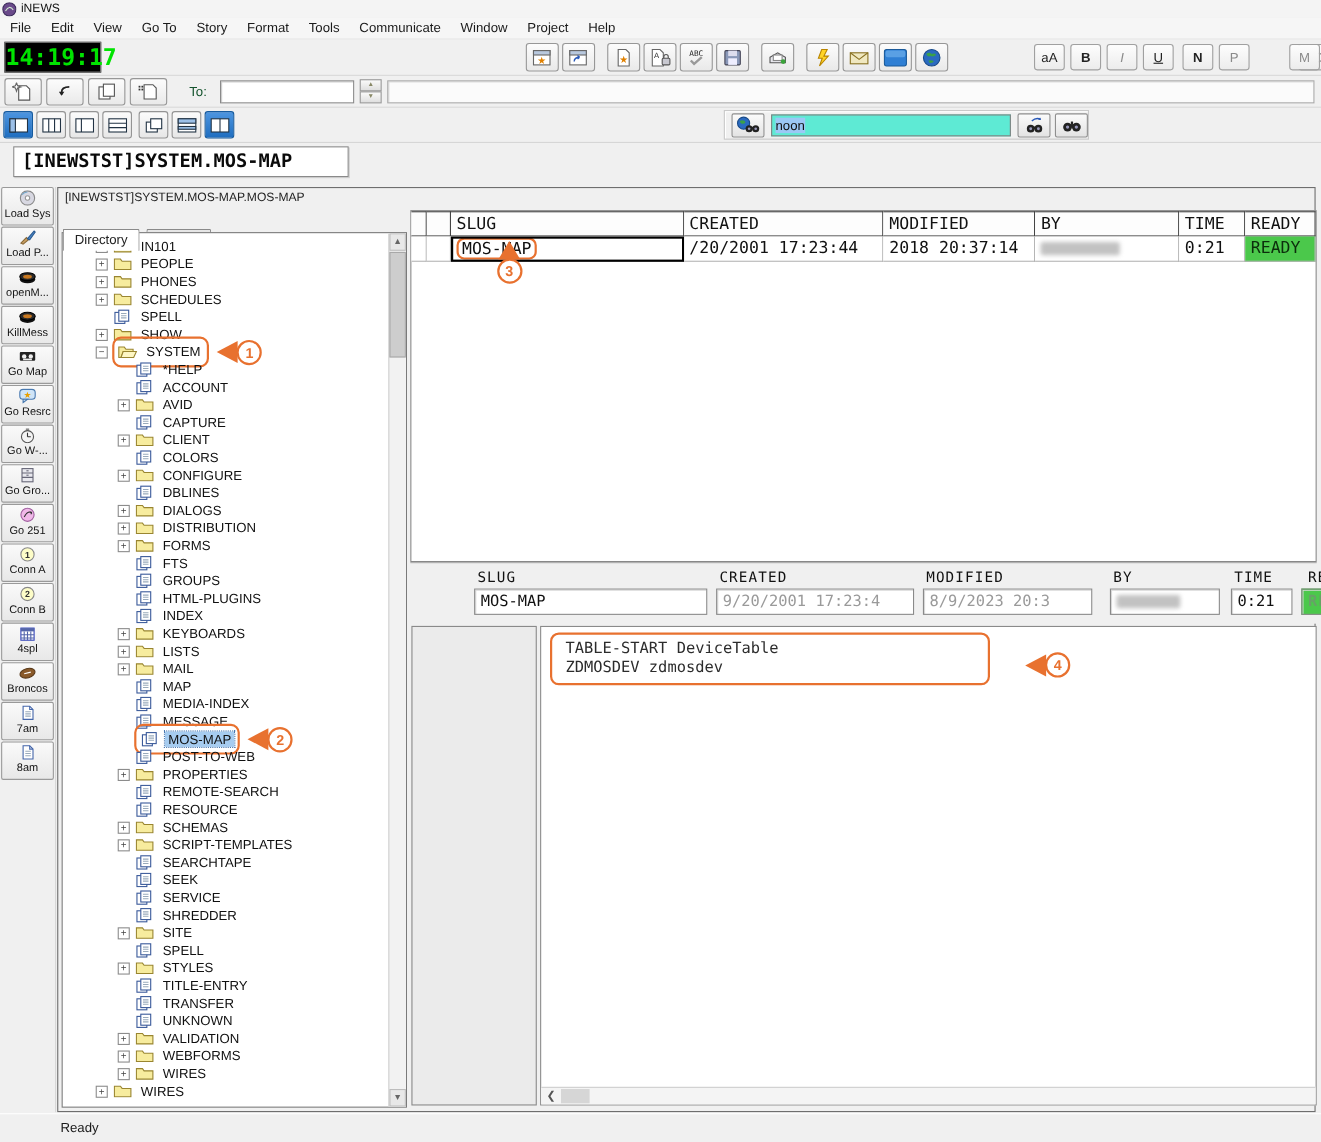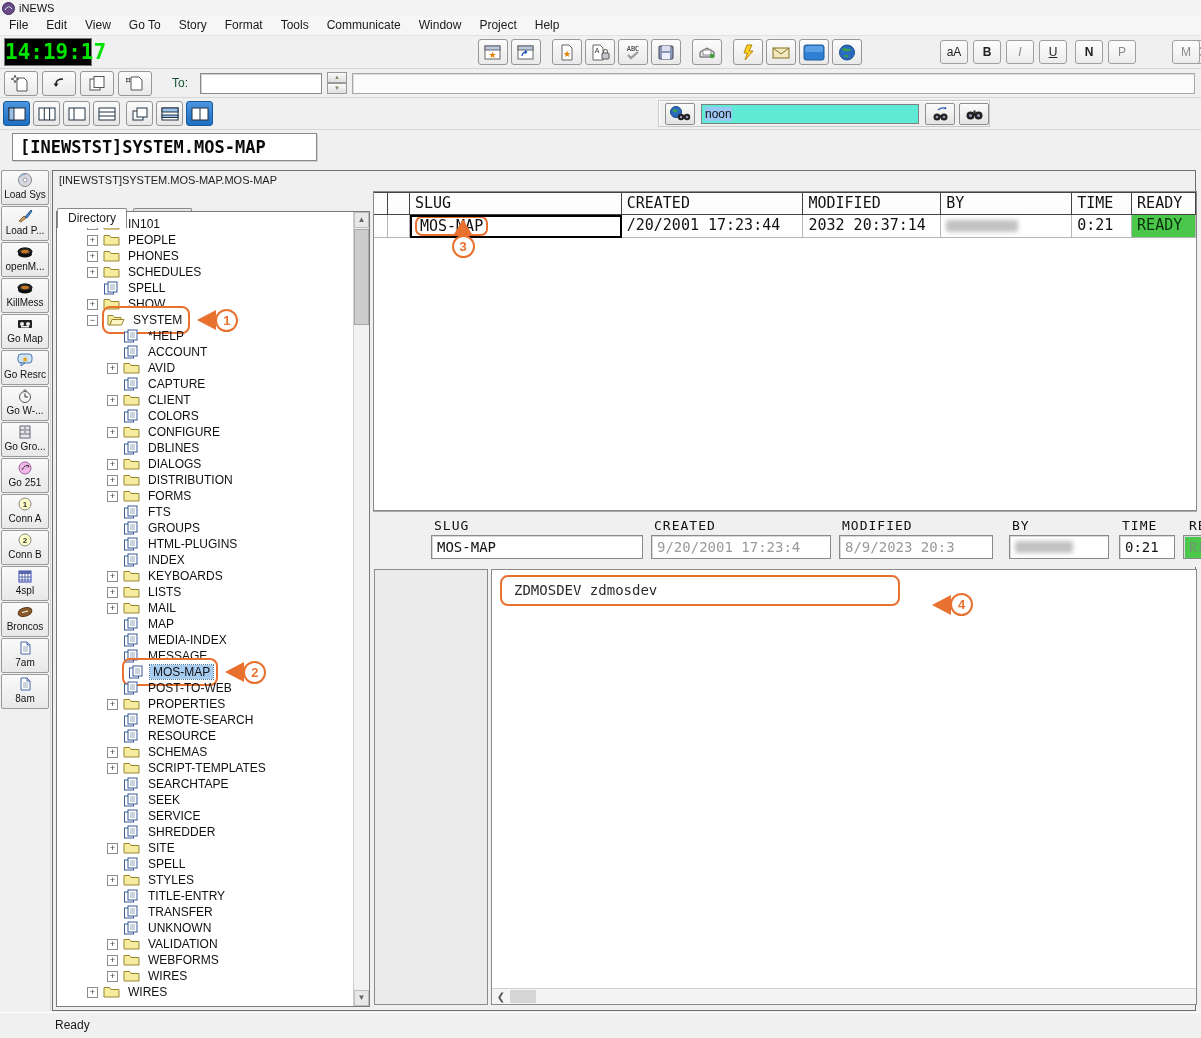--- a/index.html
+++ b/index.html
@@ -1210,21 +1210,21 @@
         <div class="qcell" style="width:138px;">MODIFIED</div>
         <div class="qcell" style="width:131px;">BY</div>
         <div class="qcell" style="width:60px;">TIME</div>
         <div class="qcell" style="width:64px;">READY</div>
       </div>
     <div class="qrow qd">
       <div class="qcell" style="width:14px;"></div>
       <div class="qcell" style="width:22px;"></div>
       <div class="qcell sel-cell" style="width:212px;"><span class="slug-outline mono">MOS-MAP</span></div>
       <div class="qcell" style="width:182px;">/20/2001 17:23:44</div>
-      <div class="qcell" style="width:138px;">2032 20:37:14</div>
+      <div class="qcell" style="width:138px;">2018 20:37:14</div>
       <div class="qcell" style="width:131px;"><span class="blur-blob"></span></div>
       <div class="qcell" style="width:60px;">0:21</div>
       <div class="qcell ready" style="width:64px;">READY</div>
     </div>
     <div id="anno3">
       <div class="tri-up"></div>
       <div class="anno-circle">3</div>
     </div>
   </div>
 
@@ -1239,20 +1239,21 @@
     <div class="f-field gray" style="left:278px; width:180px;">9/20/2001 17:23:4</div>
     <div class="f-field gray" style="left:466px; width:154px;">8/9/2023 20:3</div>
     <div class="f-field" style="left:636px; width:100px;"><span class="blur-blob" style="width:58px;"></span></div>
     <div class="f-field" style="left:746px; width:56px;">0:21</div>
     <div class="f-field green" style="left:810px; width:62px;">READY</div>
   </div>
 
   <div id="story-margin"></div>
   <div id="story-area">
     <div id="story-block">
+        <div class="line">TABLE-START DeviceTable</div>
         <div class="line">ZDMOSDEV zdmosdev</div>
       </div>
     <div id="anno4">
       <div class="tri-left"></div>
       <div class="anno-circle">4</div>
     </div>
     <div id="hscroll">
       <div class="arr">❮</div>
       <div class="thumb"></div>
     </div>

